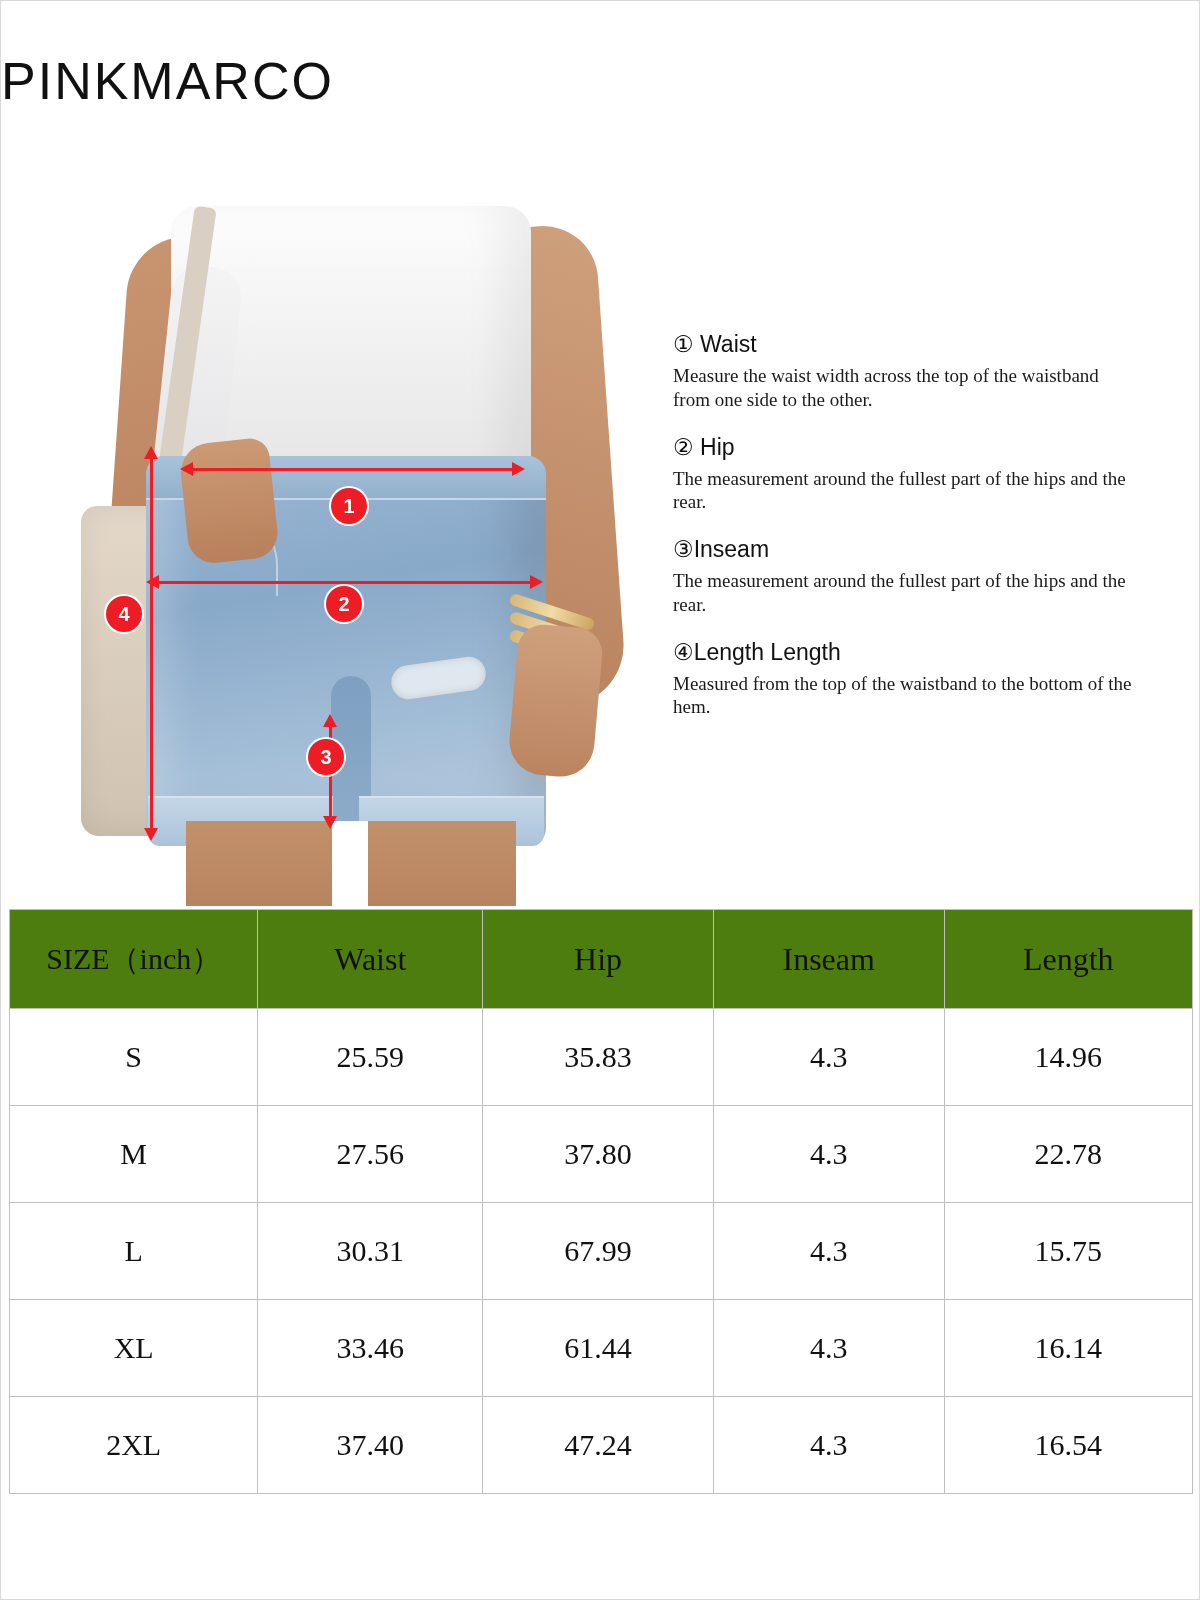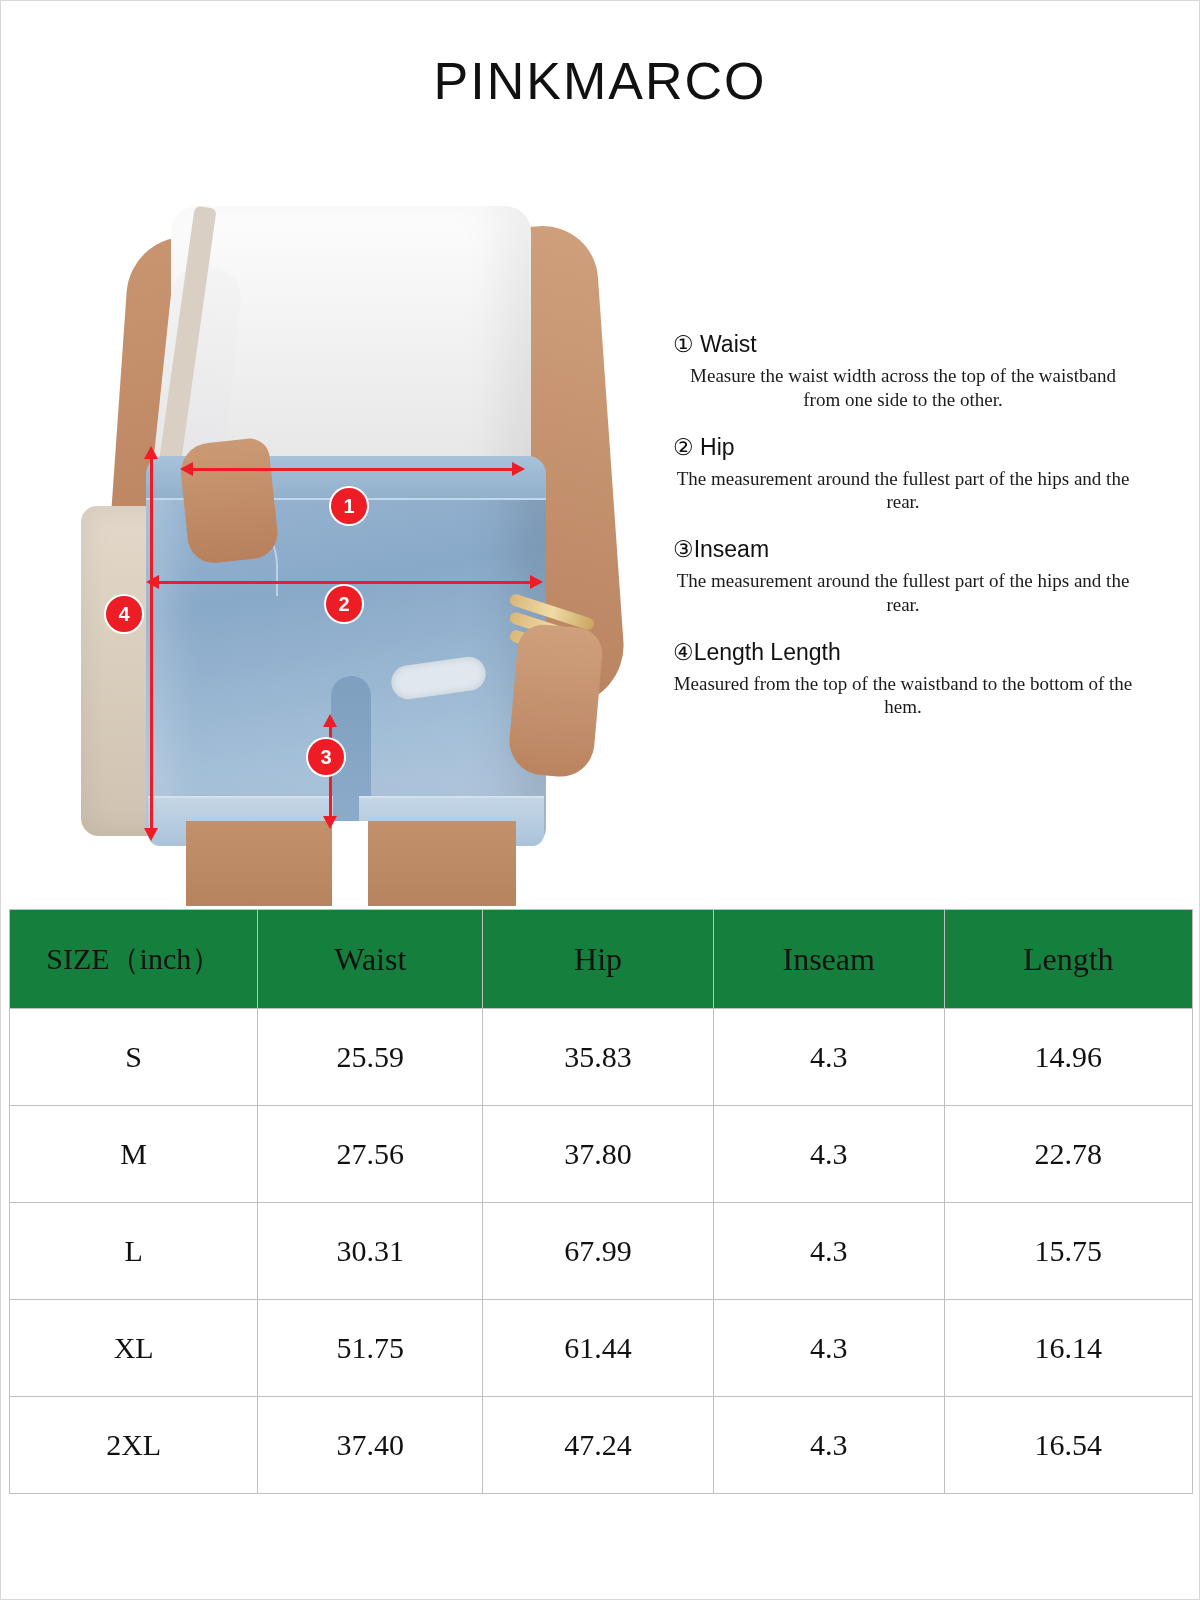--- a/index.html
+++ b/index.html
@@ -20,21 +20,20 @@
     border: 1px solid #d8d8d8;
     box-sizing: border-box;
   }
 
   
   .brand {
     position: absolute;
     top: 50px;
     left: 0;
     width: 100%;
-    text-align: center;
     font-family: "Liberation Sans", sans-serif;
     font-size: 52px;
     letter-spacing: 2px;
     color: #111;
     font-weight: 400;
   }
 
   
   .photo {
     position: absolute;
@@ -227,21 +226,20 @@
     font-family: "Liberation Sans", sans-serif;
     font-size: 23px;
     color: #111;
     margin-bottom: 6px;
   }
   .legend-desc {
     font-family: "Liberation Serif", serif;
     font-size: 19px;
     line-height: 1.25;
     color: #1a1a1a;
-    text-align: center;
   }
 
   
   .table-wrap {
     position: absolute;
     left: 8px;
     top: 908px;
     width: 1184px;
   }
   table {
@@ -249,21 +247,21 @@
     width: 100%;
     table-layout: fixed;
   }
   th, td {
     border: 1px solid #bfbfbf;
     text-align: center;
     font-family: "Liberation Serif", serif;
     color: #111;
   }
   thead th {
-    background: #15803d;
+    background: #4d7c0f;
     font-size: 32px;
     height: 96px;
     font-weight: 400;
   }
   thead th.size-head { font-size: 30px; }
   tbody td {
     font-size: 30px;
     height: 94px;
     font-weight: 400;
   }
@@ -396,21 +394,21 @@
         </tr>
         <tr>
           <td>L</td>
           <td>30.31</td>
           <td>67.99</td>
           <td>4.3</td>
           <td>15.75</td>
         </tr>
         <tr>
           <td>XL</td>
-          <td>51.75</td>
+          <td>33.46</td>
           <td>61.44</td>
           <td>4.3</td>
           <td>16.14</td>
         </tr>
         <tr>
           <td>2XL</td>
           <td>37.40</td>
           <td>47.24</td>
           <td>4.3</td>
           <td>16.54</td>

